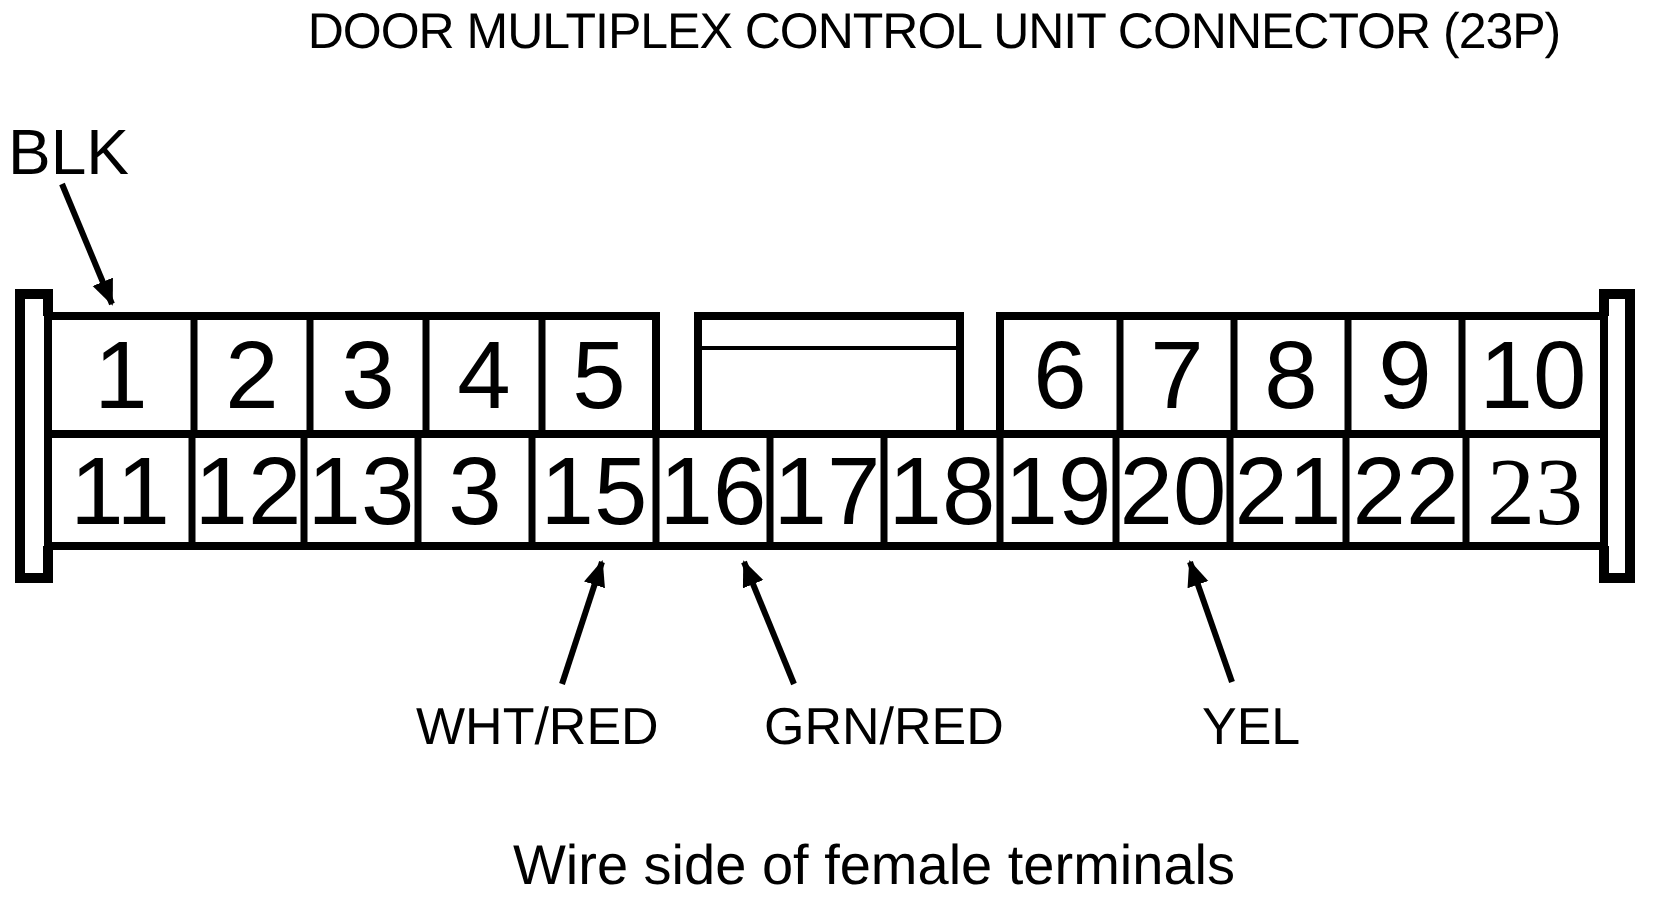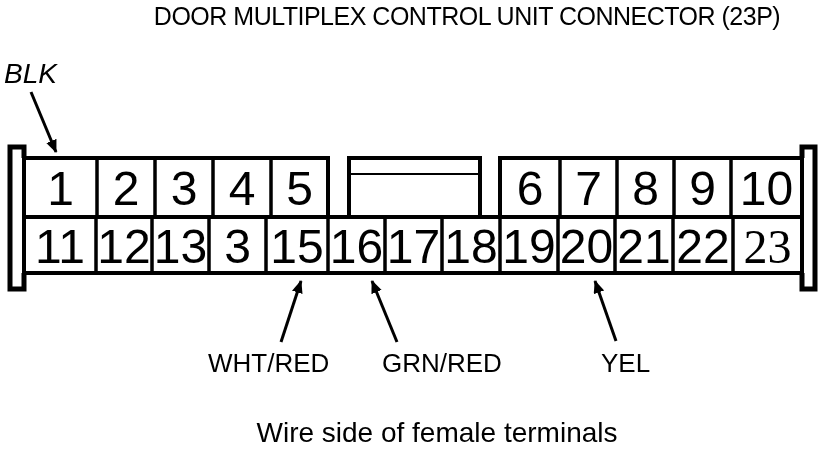--- a/index.html
+++ b/index.html
@@ -8,21 +8,21 @@
     font-family:"Liberation Sans","DejaVu Sans",sans-serif;color:#000;
   }
   .stage svg{position:absolute;left:0;top:0;}
   .title{
     position:absolute;left:84px;top:2px;width:766px;text-align:center;
     font-size:25px;letter-spacing:-0.5px;white-space:nowrap;
   }
   .wire-label{
     position:absolute;top:348px;font-size:26px;white-space:nowrap;
   }
-  .blk-label{position:absolute;left:4px;top:58px;font-size:28px;font-style:italic;}
+  .blk-label{position:absolute;left:4px;top:58px;font-size:32px;}
   .caption{
     position:absolute;left:240px;top:417px;width:394px;text-align:center;font-size:28px;
   }
   .pin{
     position:absolute;display:flex;align-items:center;justify-content:center;
     font-size:48px;line-height:1;padding-top:3px;box-sizing:border-box;
   }
   .pin-top{top:158px;height:59px;}
   .pin-bot{top:217px;height:56px;}
 </style>

